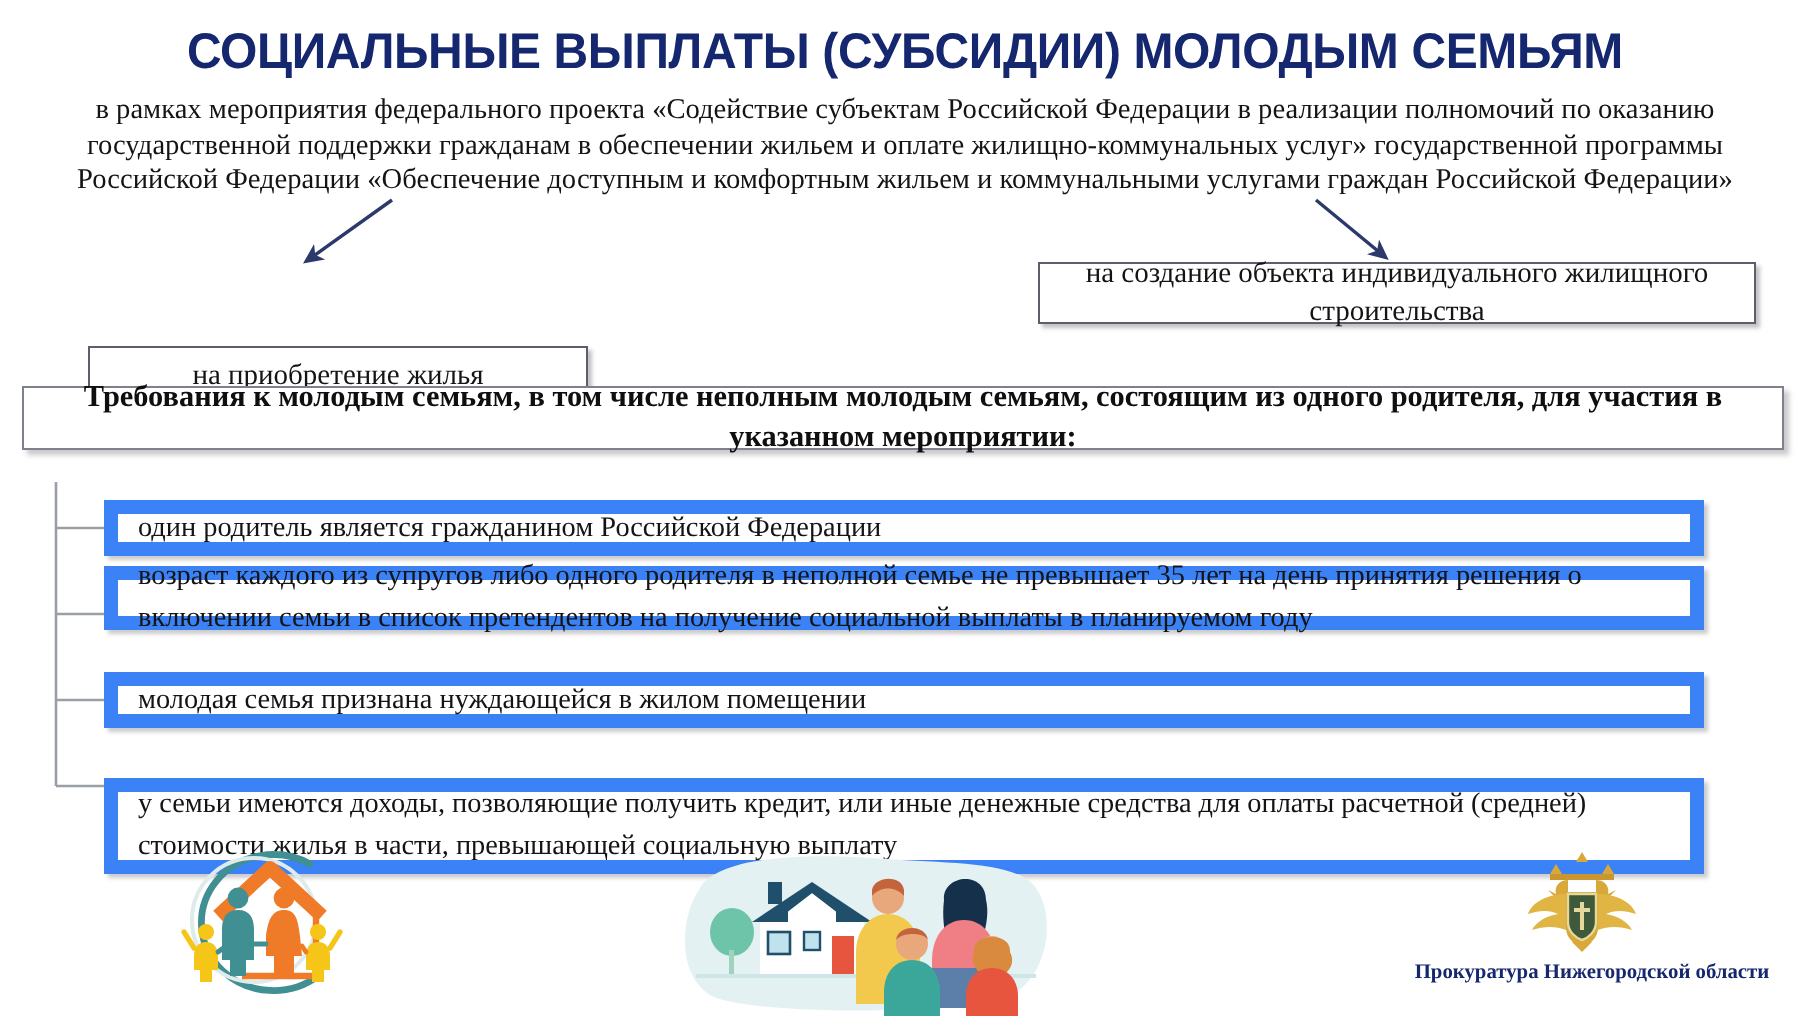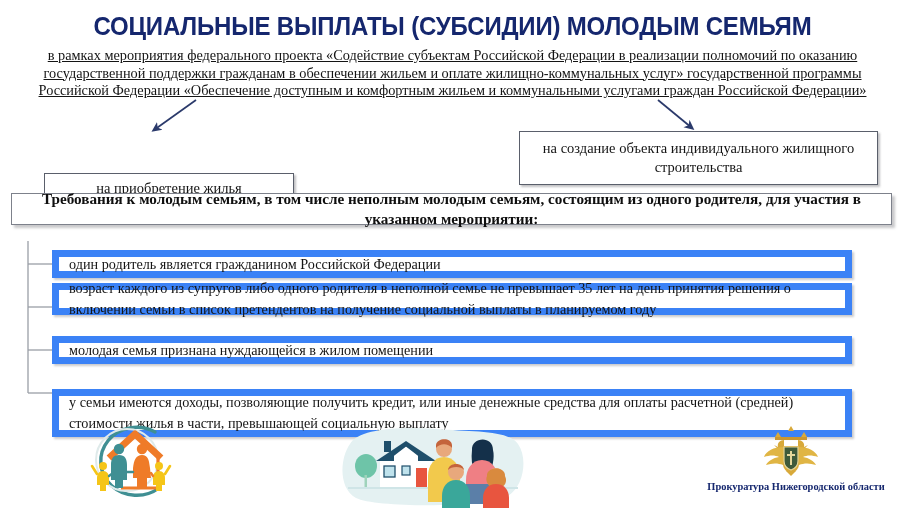--- a/index.html
+++ b/index.html
@@ -35,21 +35,20 @@
   
   .subtitle {
     position: absolute;
     left: 26px;
     top: 47px;
     width: 853px;
     text-align: center;
     font-size: 14.3px;
     line-height: 17.6px;
     color: #141414;
-    text-decoration: underline;
   }
 
   
   .arrow-svg {
     position: absolute;
     left: 0;
     top: 0;
     width: 905px;
     height: 509px;
     pointer-events: none;
@@ -75,21 +74,21 @@
     left: 44px;
     top: 133px;
     width: 250px;
     height: 31px;
     margin-top: 40px;
   }
   #box-construction {
     left: 519px;
     top: 131px;
     width: 359px;
-    height: 54px;
+    height: 31px;
   }
 
   
   #req-header {
     position: absolute;
     left: 11px;
     top: 193px;
     width: 881px;
     height: 32px;
     box-sizing: border-box;

